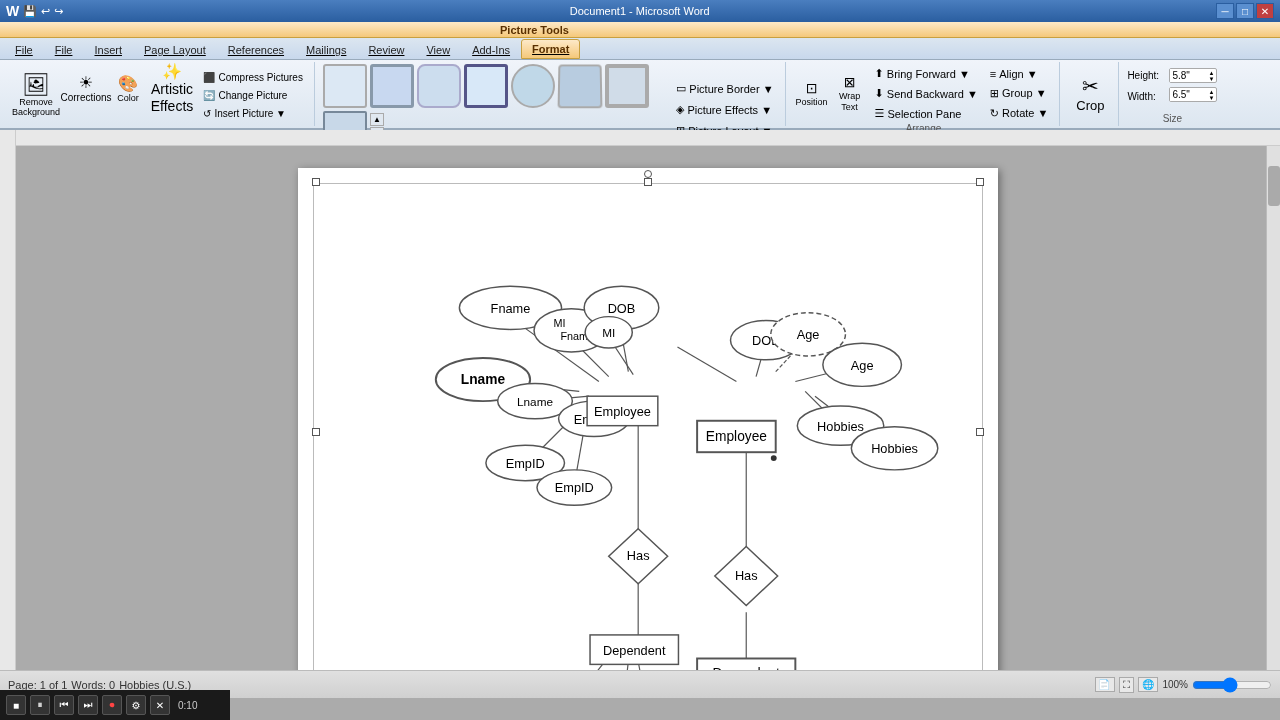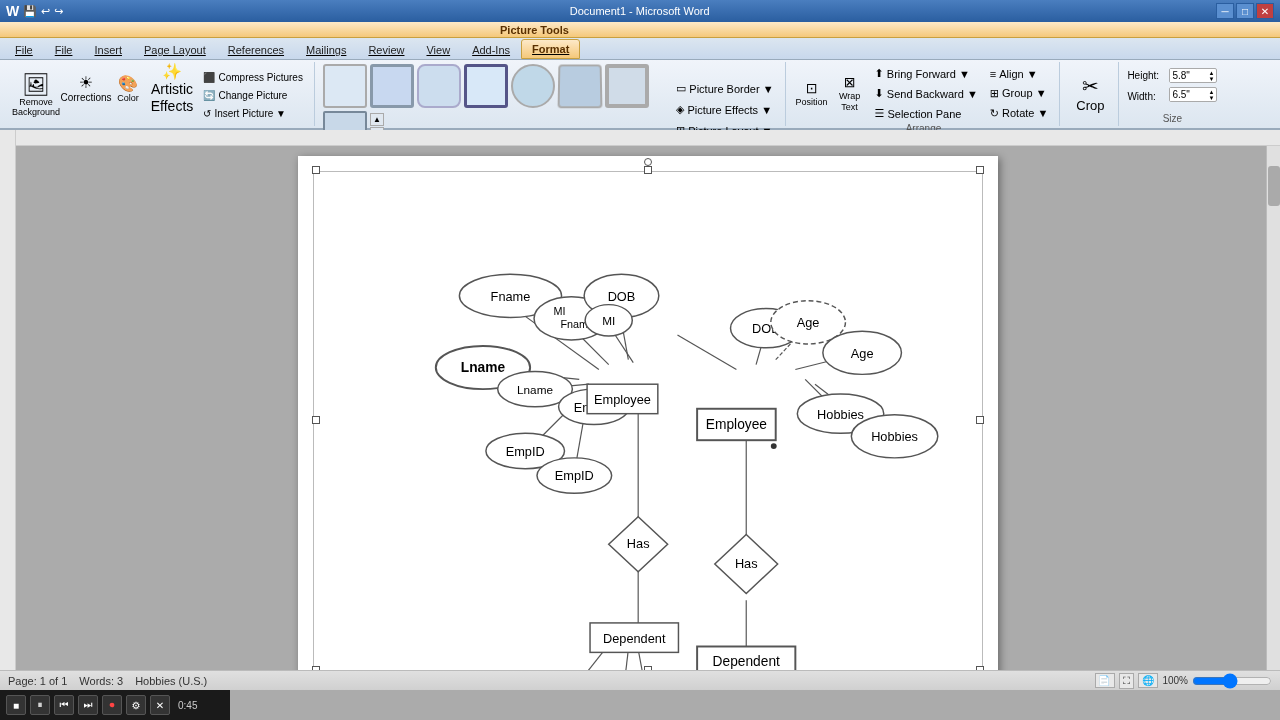--- a/index.html
+++ b/index.html
@@ -436,21 +436,21 @@
     </div>
     <div class="ribbon-group-label">Size</div>
   </div>
 
 </div>
 
 <div id="work-area" style="height:540px;">
   <div id="ruler-v" style="background:#e8e8e8;border-right:1px solid #ccc;width:16px;"></div>
   <div id="main-area">
     <div id="ruler-h" style="background:#e8e8e8;border-bottom:1px solid #ccc;height:16px;"></div>
-    <div id="doc-area" style="flex:1;background:#ababab;position:relative;overflow:hidden;display:flex;justify-content:center;padding-top:10px;">
+    <div id="doc-area" style="flex:1;background:#ababab;position:relative;overflow:hidden;display:flex;justify-content:center;padding-top:22px;">
 
       <div id="page" style="width:700px;height:528px;background:white;position:relative;box-shadow:2px 2px 8px rgba(0,0,0,0.4);">
 
         <div class="handle" style="top:10px;left:14px;"></div>
         <div class="handle" style="top:10px;left:50%;transform:translateX(-50%);"></div>
         <div class="handle" style="top:10px;right:14px;"></div>
         <div class="handle" style="top:50%;left:14px;transform:translateY(-50%);"></div>
         <div class="handle" style="top:50%;right:14px;transform:translateY(-50%);"></div>
         <div class="handle" style="bottom:10px;left:14px;"></div>
         <div class="handle" style="bottom:10px;left:50%;transform:translateX(-50%);"></div>
@@ -596,36 +596,36 @@
 
       </div>
 
       <div class="scrollbar-r" style="position:absolute;right:0;top:0;width:14px;height:100%;background:#e0e0e0;border-left:1px solid #bbb;">
         <div class="scroll-thumb" style="width:12px;height:40px;background:#aaa;border-radius:3px;margin:2px auto;margin-top:20px;"></div>
       </div>
     </div>
   </div>
 </div>
 
-<div id="status-bar" style="height:20px;background:linear-gradient(to bottom,#e0e0e0,#d0d0d0);border-top:1px solid #bbb;display:flex;align-items:center;padding:0 8px;font-size:11px;color:#333;gap:12px;">
+<div id="status-bar" style="height:28px;background:linear-gradient(to bottom,#e0e0e0,#d0d0d0);border-top:1px solid #bbb;display:flex;align-items:center;padding:0 8px;font-size:11px;color:#333;gap:4px;">
   <span>Page: 1 of 1</span>
-  <span>Words: 3</span>
+  <span>Words: 0</span>
   <span>Hobbies (U.S.)</span>
   <div style="flex:1;"></div>
   <div style="display:flex;gap:4px;align-items:center;">
     <div style="font-size:10px;cursor:pointer;padding:1px 3px;border:1px solid #aaa;background:#e8e8e8;">📄</div>
     <div style="font-size:10px;cursor:pointer;padding:1px 3px;border:1px solid #aaa;background:#e8e8e8;">⛶</div>
     <div style="font-size:10px;cursor:pointer;padding:1px 3px;border:1px solid #aaa;background:#e8e8e8;">🌐</div>
     <span style="font-size:10px;">100%</span>
     <input type="range" min="10" max="200" value="100" style="width: 80px; height: 14px;">
   </div>
 </div>
 
 <div id="media-bar">
   <div class="media-btn">■</div>
   <div class="media-btn">⏸</div>
   <div class="media-btn">⏮</div>
   <div class="media-btn">⏭</div>
   <div class="media-btn" style="color:#f44;">⏺</div>
   <div class="media-btn">⚙</div>
   <div class="media-btn">✕</div>
-  <span id="media-time">0:45</span>
+  <span id="media-time">0:10</span>
 </div>
 
 </body></html>

